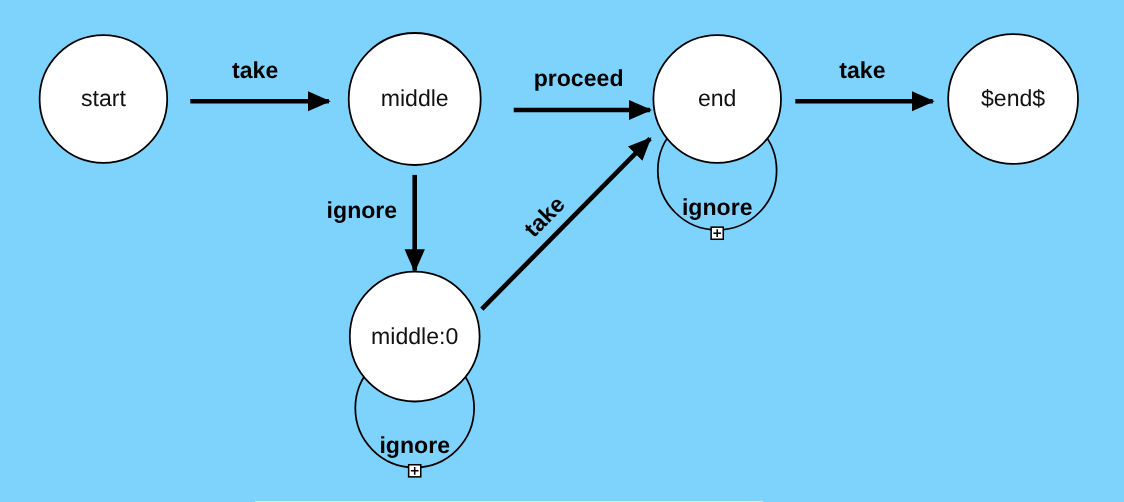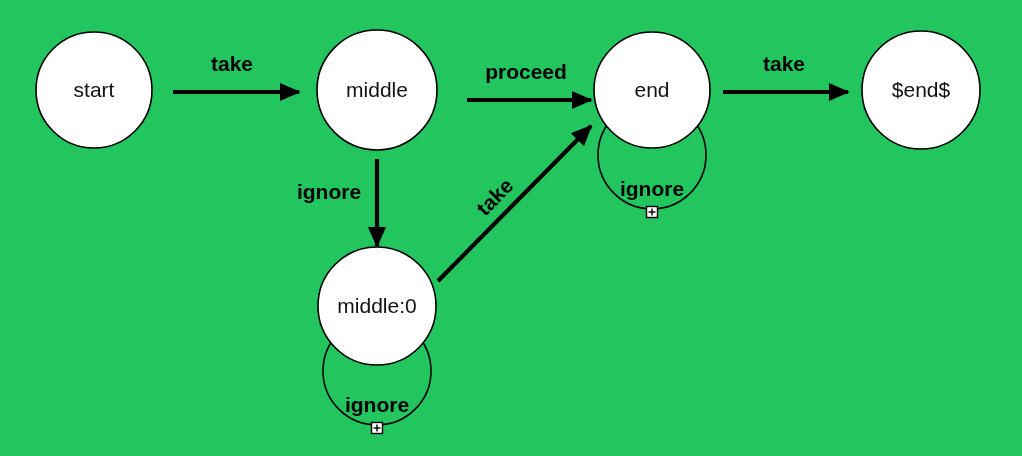--- a/index.html
+++ b/index.html
@@ -8,21 +8,21 @@
     padding: 0;
     background: #ffffff;
   }
   body {
     font-family: "Liberation Sans", sans-serif;
   }
   #canvas {
     position: relative;
     width: 1022px;
     height: 456px;
-    background: #22c55e;
+    background: #7dd3fc;
     overflow: hidden;
   }
   #diagram-svg {
     position: absolute;
     top: 0;
     left: 0;
     width: 1022px;
     height: 456px;
     display: block;
   }

